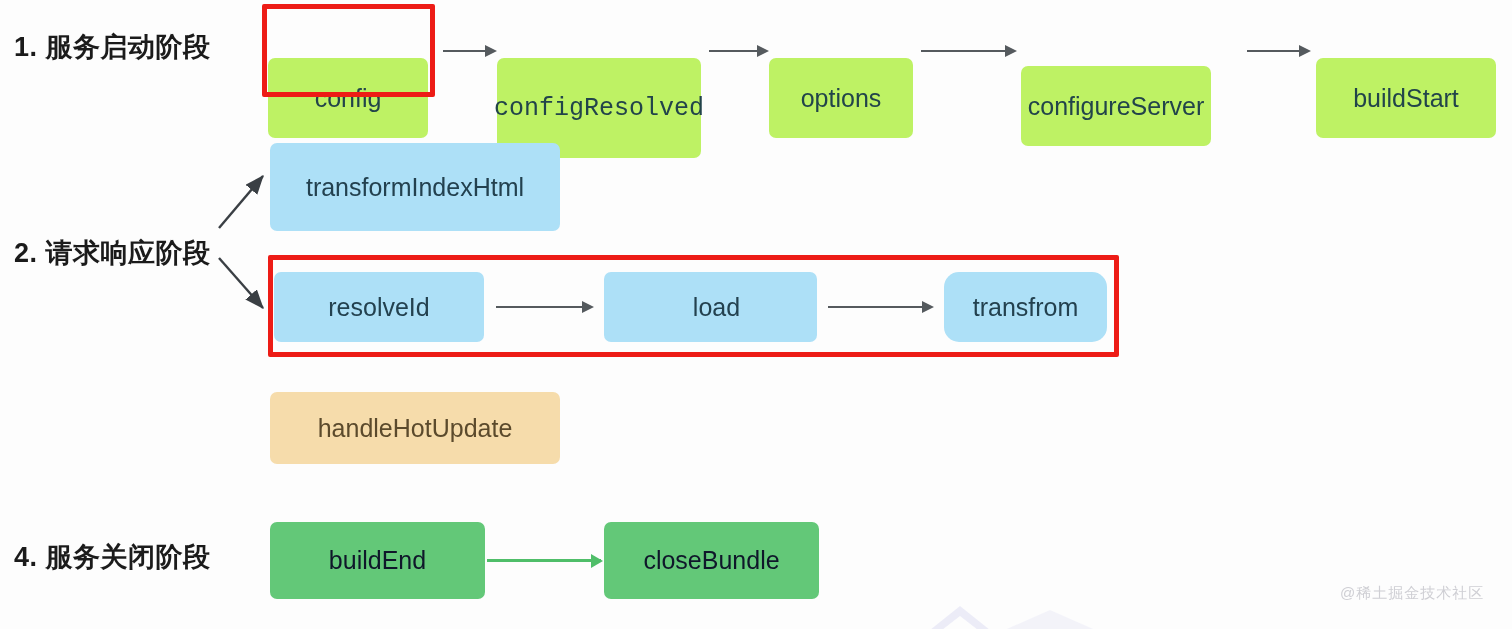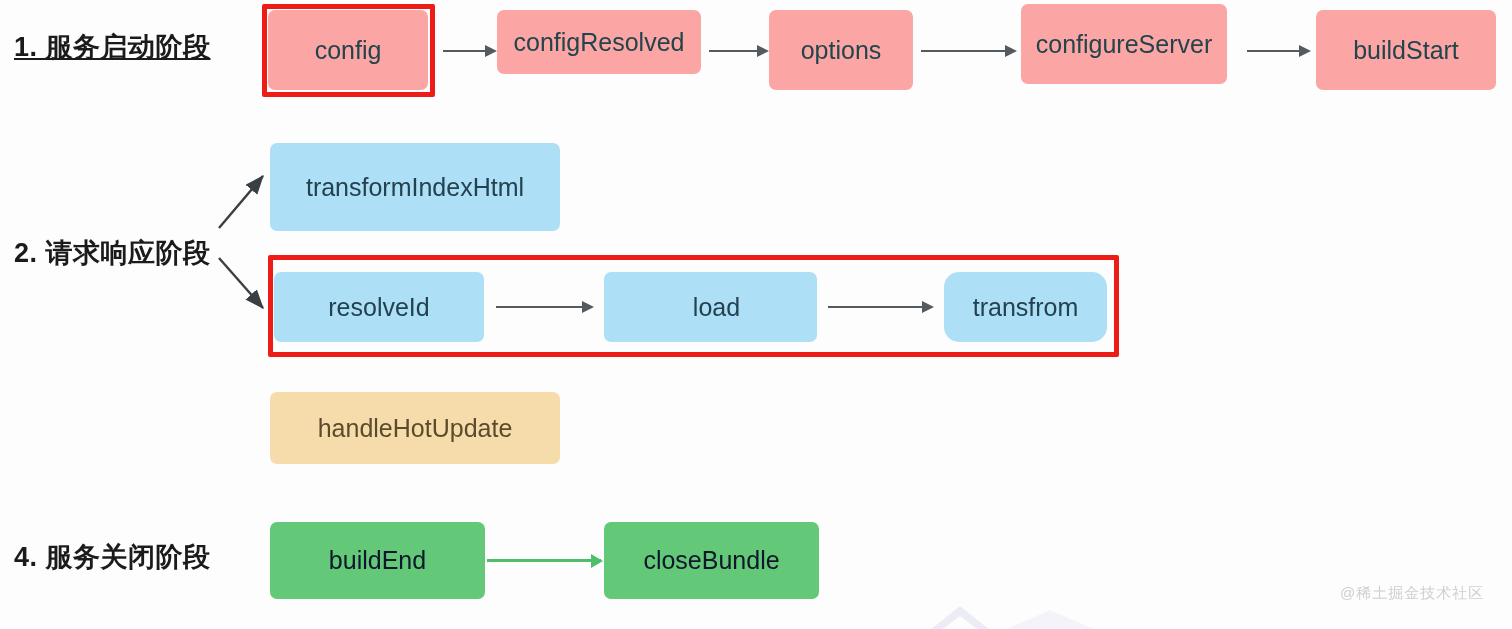--- a/index.html
+++ b/index.html
@@ -34,21 +34,21 @@
     position: absolute;
     border-radius: 7px;
     display: flex;
     align-items: center;
     justify-content: center;
     font-size: 25px;
     line-height: 1;
     white-space: nowrap;
     box-sizing: border-box;
   }
-  .node.cyan   { background: #fca5a5; color: #22444a; }
+  .node.cyan   { background: #bef264; color: #22444a; margin-top: 48px; }
   .node.blue   { background: #ade0f7; color: #23414f; }
   .node.orange { background: #f6dcab; color: #5b4a2c; }
   .node.green  { background: #63c878; color: #0f172a; }
 
   
   .arrow-h {
     position: absolute;
     height: 2px;
     background: #555a5e;
   }
@@ -92,36 +92,36 @@
   .watermark-logo {
     position: absolute;
     opacity: 0.14;
   }
 </style>
 </head>
 <body>
 
 <div id="canvas">
 
-  <div class="stage-label" style="left:14px; top:34px;text-decoration:underline;">1. 服务启动阶段</div>
+  <div class="stage-label" style="left:14px; top:34px;">1. 服务启动阶段</div>
 
   <div class="node cyan" style="left:268px; top:10px; width:160px; height:80px;">config</div>
   <div class="highlight" style="left:262px; top:4px; width:173px; height:93px;"></div>
 
   <div class="arrow-h" style="left:443px; top:50px; width:52px;"></div>
 
-  <div class="node cyan" style="left:497px; top:10px; width:204px; height:64px;">configResolved</div>
+  <div class="node cyan" style="left:497px; top:10px; width:204px; height:100px;font-family:Liberation Mono, monospace;">configResolved</div>
 
   <div class="arrow-h" style="left:709px; top:50px; width:58px;"></div>
 
   <div class="node cyan" style="left:769px; top:10px; width:144px; height:80px;">options</div>
 
   <div class="arrow-h" style="left:921px; top:50px; width:94px;"></div>
 
-  <div class="node cyan" style="left:1021px; top:4px; width:206px; height:80px;">configureServer</div>
+  <div class="node cyan" style="left:1021px; top:18px; width:190px; height:80px;">configureServer</div>
 
   <div class="arrow-h" style="left:1247px; top:50px; width:62px;"></div>
 
   <div class="node cyan" style="left:1316px; top:10px; width:180px; height:80px;">buildStart</div>
 
   <div class="stage-label" style="left:14px; top:240px;">2. 请求响应阶段</div>
 
   <svg class="arrow-diag" style="left:215px; top:160px;" width="80" height="165">
     <defs>
       <marker id="ahead" markerWidth="9" markerHeight="9" refX="7.5" refY="3.2" orient="auto" markerUnits="strokeWidth">

